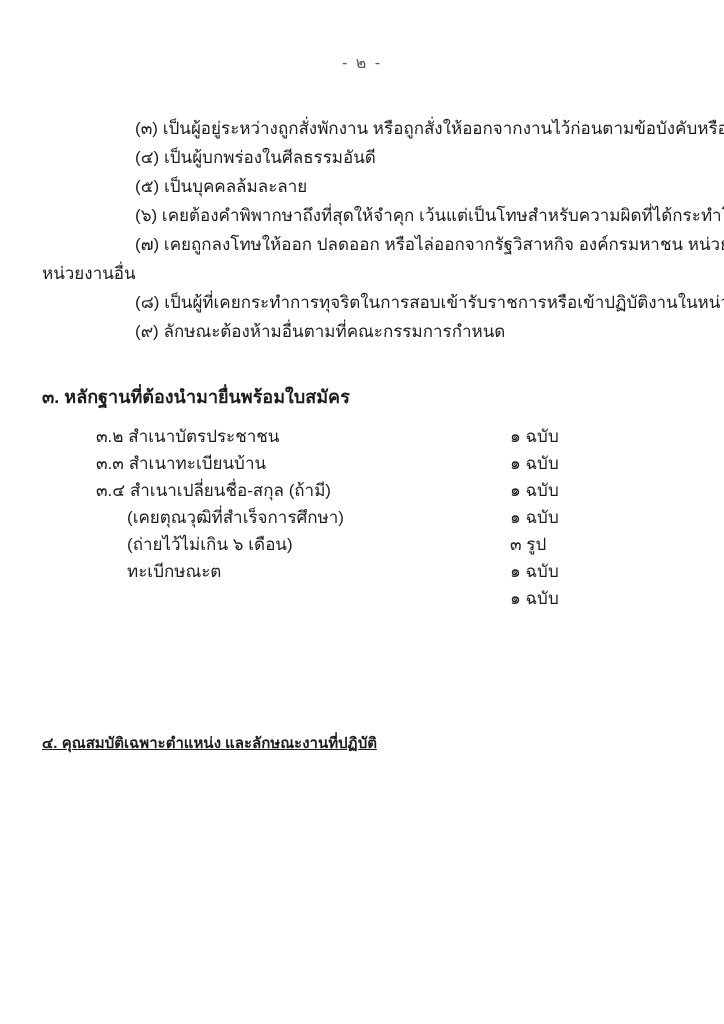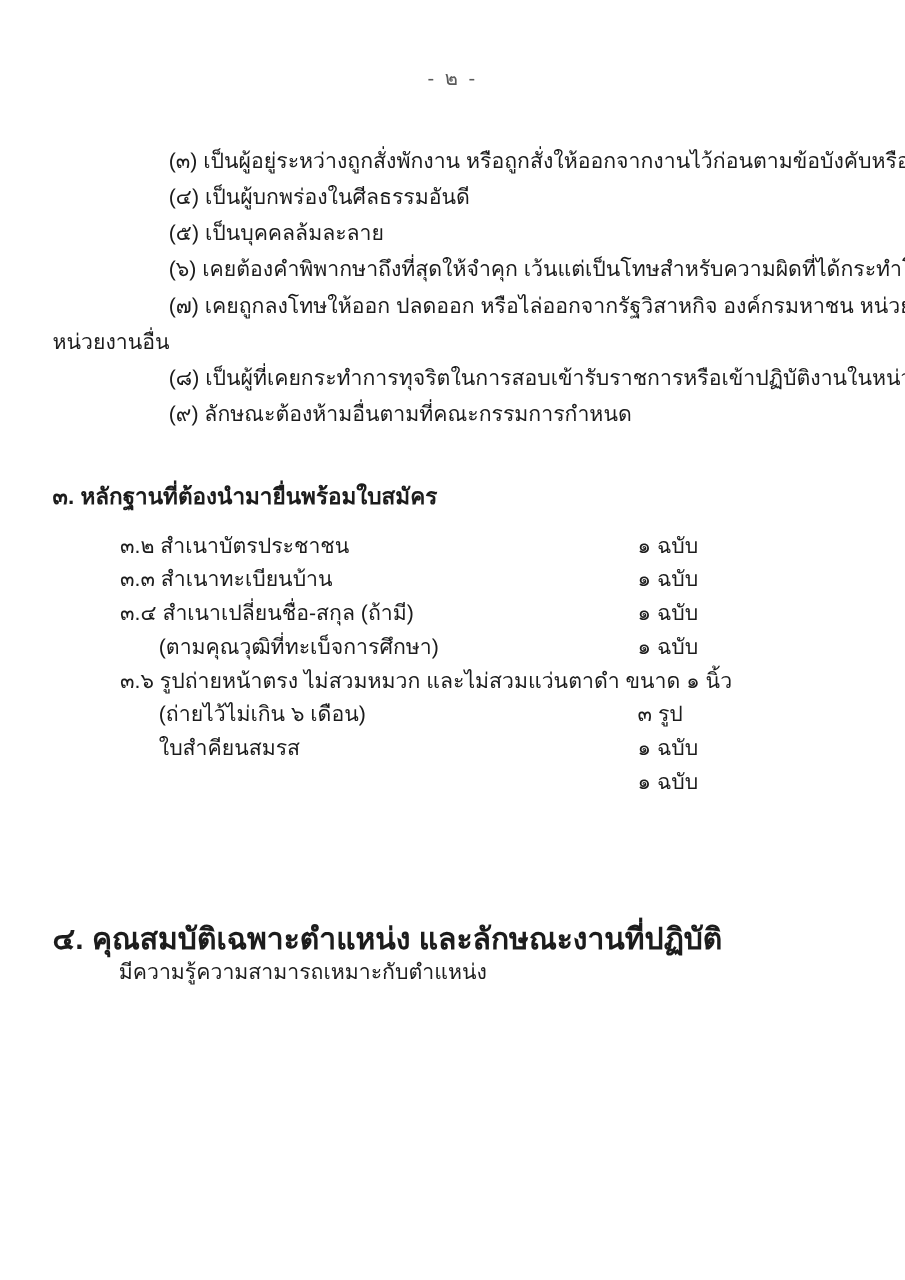--- a/index.html
+++ b/index.html
@@ -70,23 +70,24 @@
     position: absolute;
     left: 468px;
     top: 0;
     white-space: nowrap;
   }
   
   .section4-heading {
     position: absolute;
     top: 731px;
     left: 42px;
-    font-size: 24px;
+    font-size: 15px;
     font-weight: bold;
     white-space: nowrap;
+    text-decoration: underline;
   }
   .section4-body {
     position: absolute;
     top: 763px;
     left: 95px;
     font-size: 17px;
     white-space: nowrap;
   }
 </style>
 </head>
@@ -116,36 +117,31 @@
     </p>
     <p class="row r-item">
       <span>๓.๓ สำเนาทะเบียนบ้าน</span>
       <span class="qty">๑ ฉบับ</span>
     </p>
     <p class="row r-item">
       <span>๓.๔ สำเนาเปลี่ยนชื่อ-สกุล (ถ้ามี)</span>
       <span class="qty">๑ ฉบับ</span>
     </p>
     <p class="row r-cont">
-      <span>(ตามคุณวุฒิที่ทะเบ็จการศึกษา)</span>
+      <span>(เคยตุณวุฒิที่สำเร็จการศึกษา)</span>
       <span class="qty">๑ ฉบับ</span>
-    </p>
-    <p class="row r-item">
-      <span>๓.๖ รูปถ่ายหน้าตรง ไม่สวมหมวก และไม่สวมแว่นตาดำ ขนาด ๑ นิ้ว</span>
-      <span class="qty"></span>
     </p>
     <p class="row r-cont">
       <span>(ถ่ายไว้ไม่เกิน ๖ เดือน)</span>
       <span class="qty">๓ รูป</span>
     </p>
     <p class="row r-cont">
-      <span>ใบสำคียนสมรส</span>
+      <span>ทะเบีกษณะต</span>
       <span class="qty">๑ ฉบับ</span>
     </p>
     <p class="row r-item">
       <span class="qty">๑ ฉบับ</span>
     </p>
   </div>
 
   <div class="section4-heading">๔. คุณสมบัติเฉพาะตำแหน่ง และลักษณะงานที่ปฏิบัติ</div>
-  <div class="section4-body">มีความรู้ความสามารถเหมาะกับตำแหน่ง</div>
 
 </div>
 
 </body></html>

